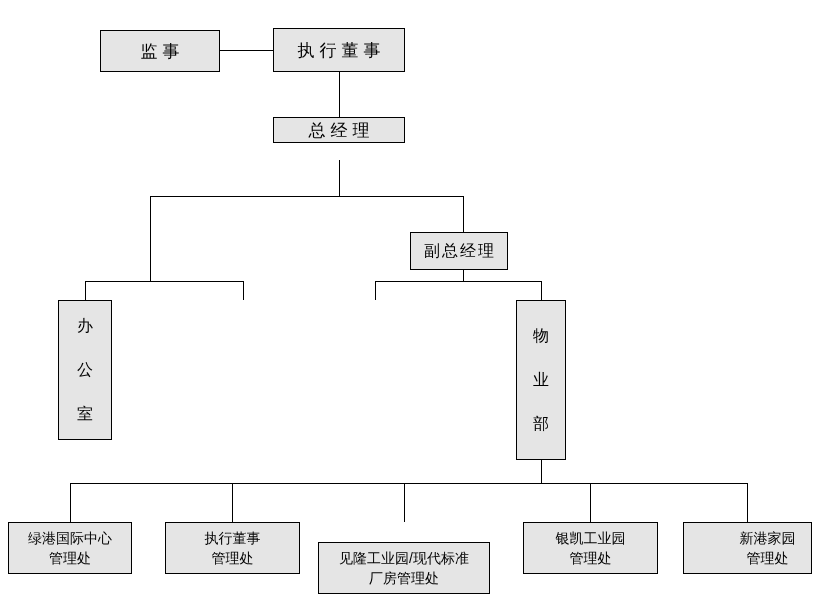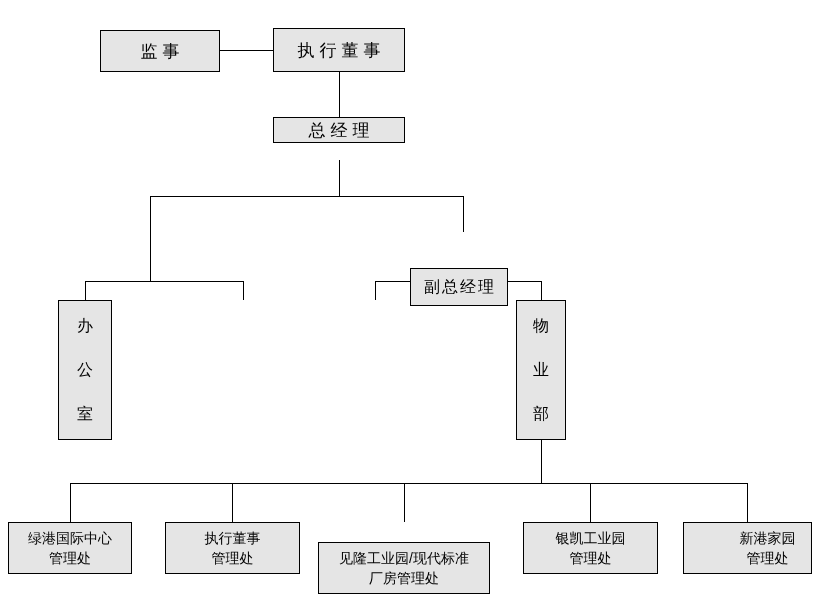--- a/index.html
+++ b/index.html
@@ -79,28 +79,28 @@
 
   <div class="node hnode" style="left:100px; top:30px; width:120px; height:42px;">
     <span class="label">监事</span>
   </div>
   <div class="node hnode" style="left:273px; top:28px; width:132px; height:44px;">
     <span class="label">执行董事</span>
   </div>
   <div class="node hnode" style="left:273px; top:117px; width:132px; height:26px;">
     <span class="label">总经理</span>
   </div>
-  <div class="node mnode" style="left:410px; top:232px; width:98px; height:38px;margin-top:36px;">
+  <div class="node mnode" style="left:410px; top:232px; width:98px; height:38px;">
     <span class="label">副总经理</span>
   </div>
 
   <div class="node vnode" style="left:58px; top:300px; width:54px; height:140px;">
     <span class="label">办公室</span>
   </div>
-  <div class="node vnode" style="left:516px; top:300px; width:50px; height:140px;">
+  <div class="node vnode" style="left:516px; top:300px; width:50px; height:160px;">
     <span class="label">物业部</span>
   </div>
 
   <div class="node bnode" style="left:8px; top:522px; width:124px; height:52px;justify-content:center;">
     <span class="label">绿港国际中心
 管理处</span>
   </div>
   <div class="node bnode" style="left:165px; top:522px; width:135px; height:52px;">
     <span class="label">执行董事
 管理处</span>

